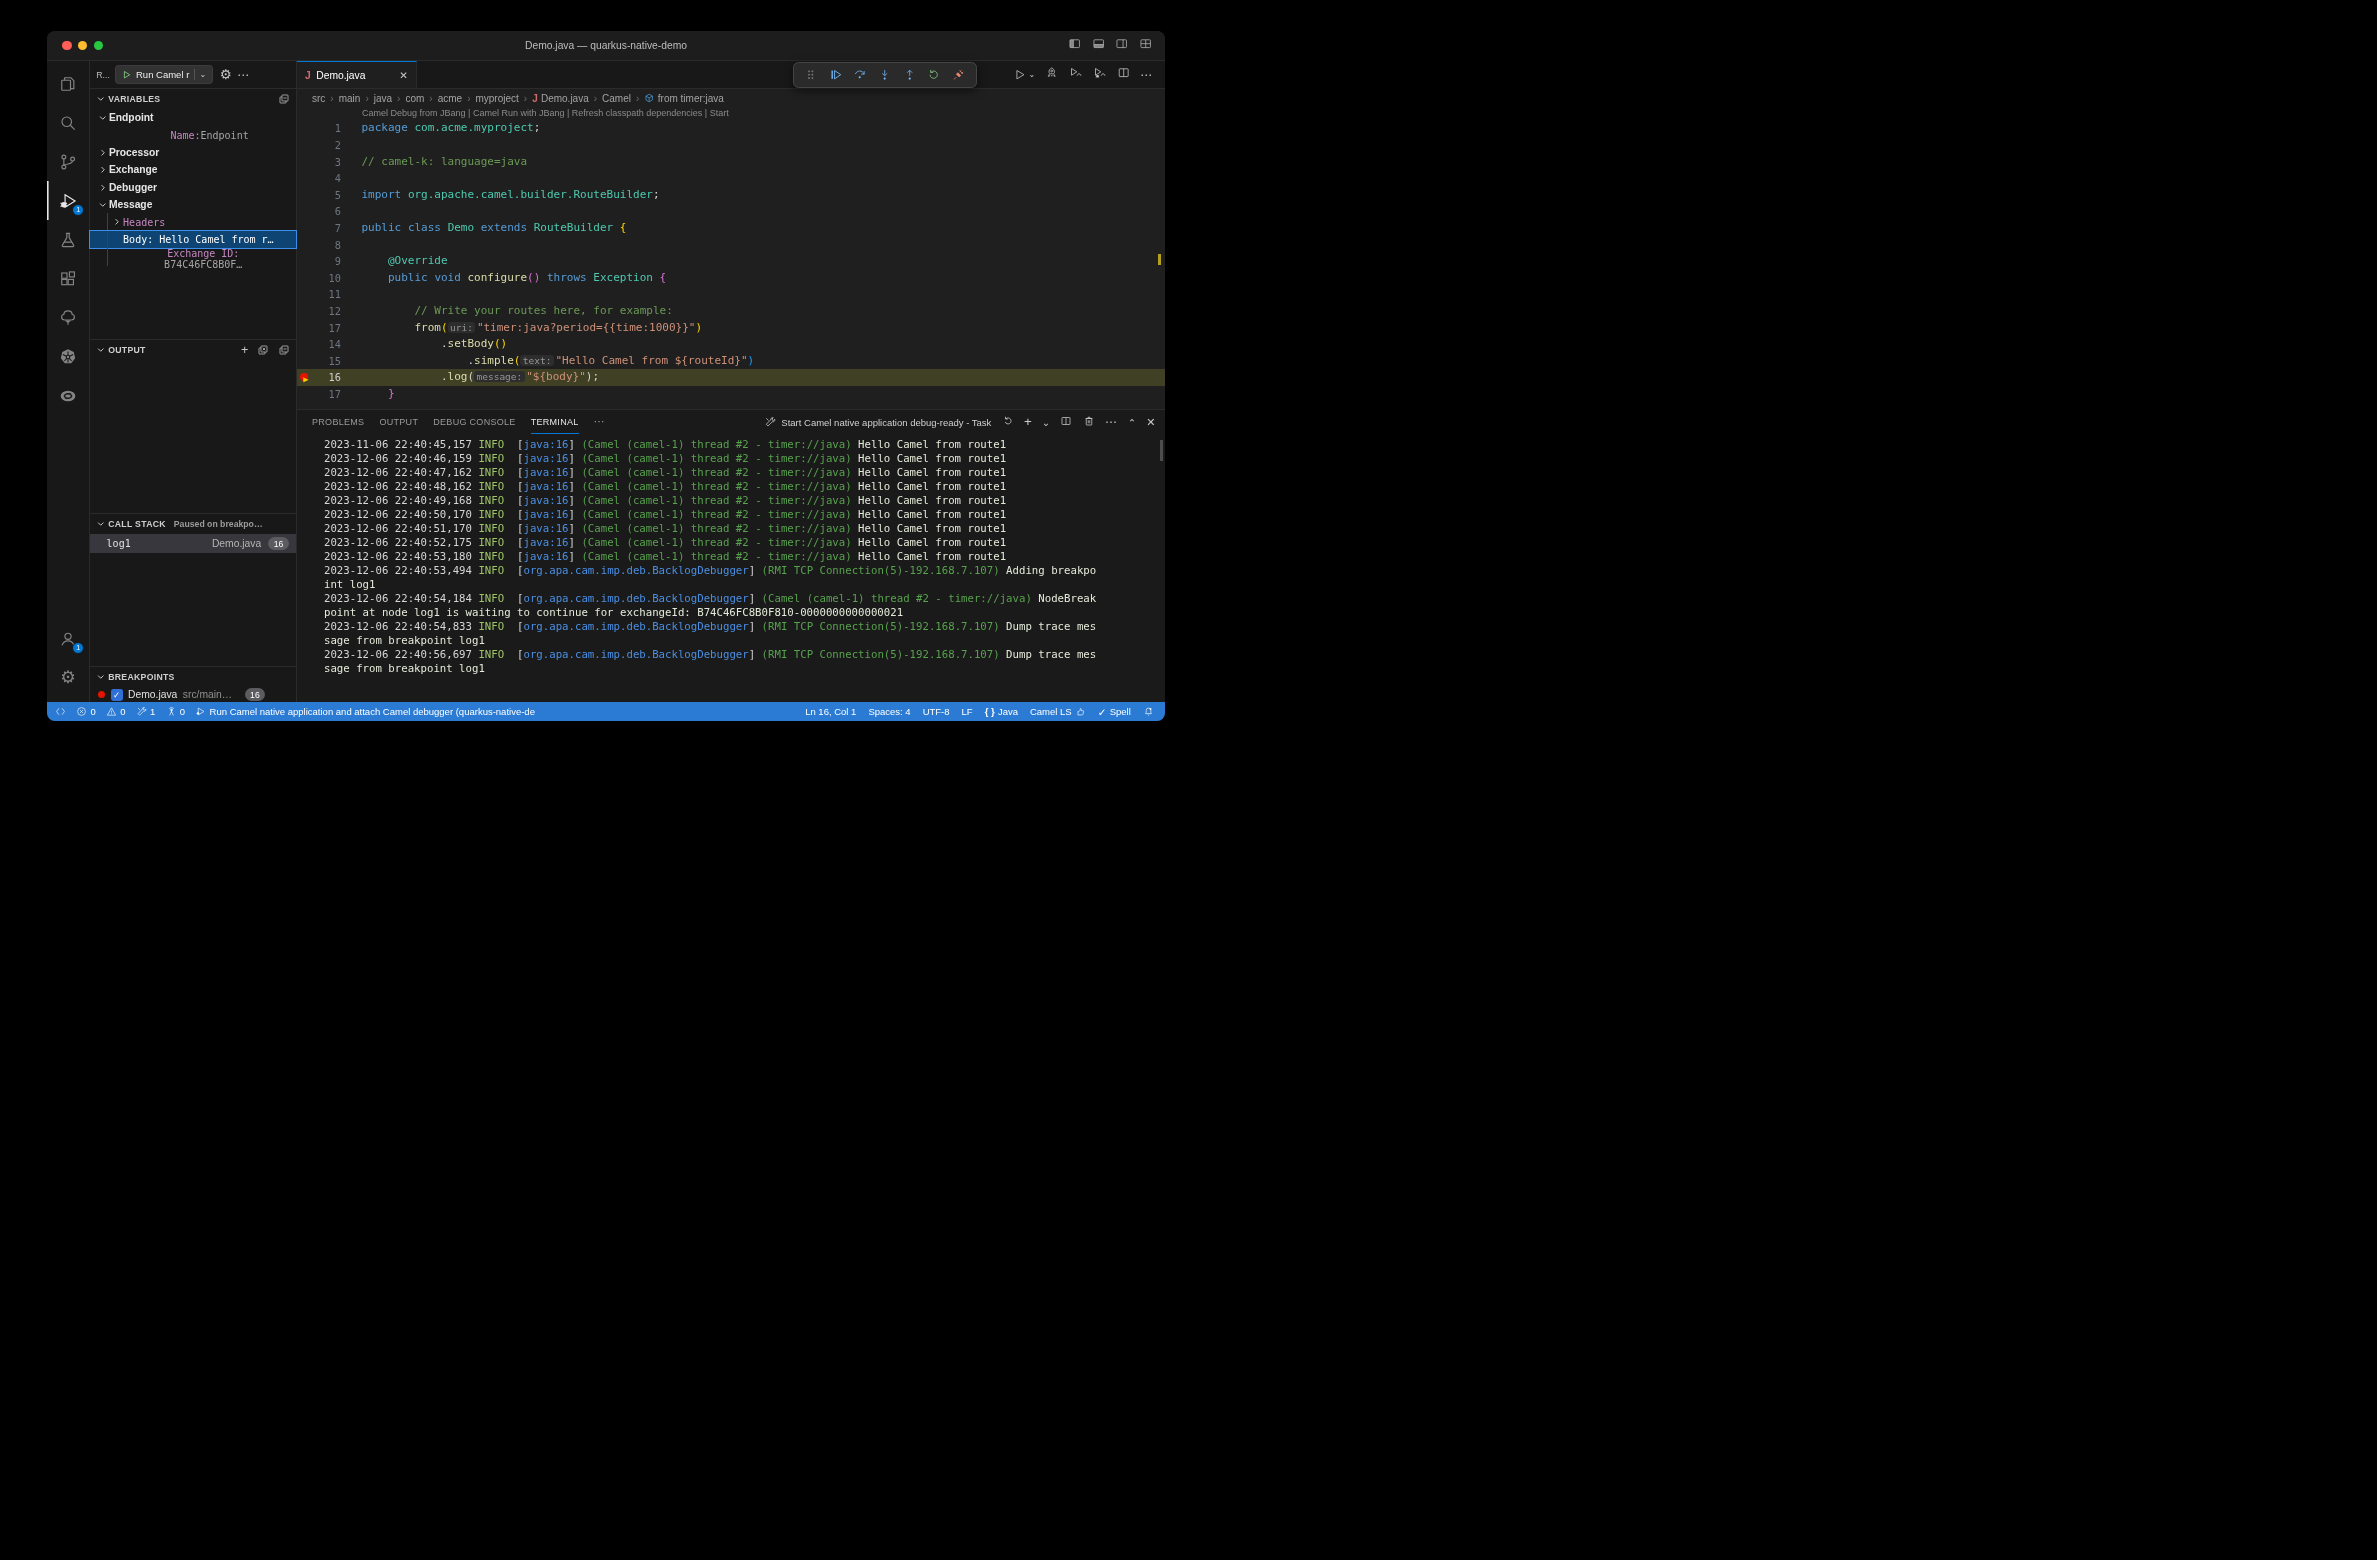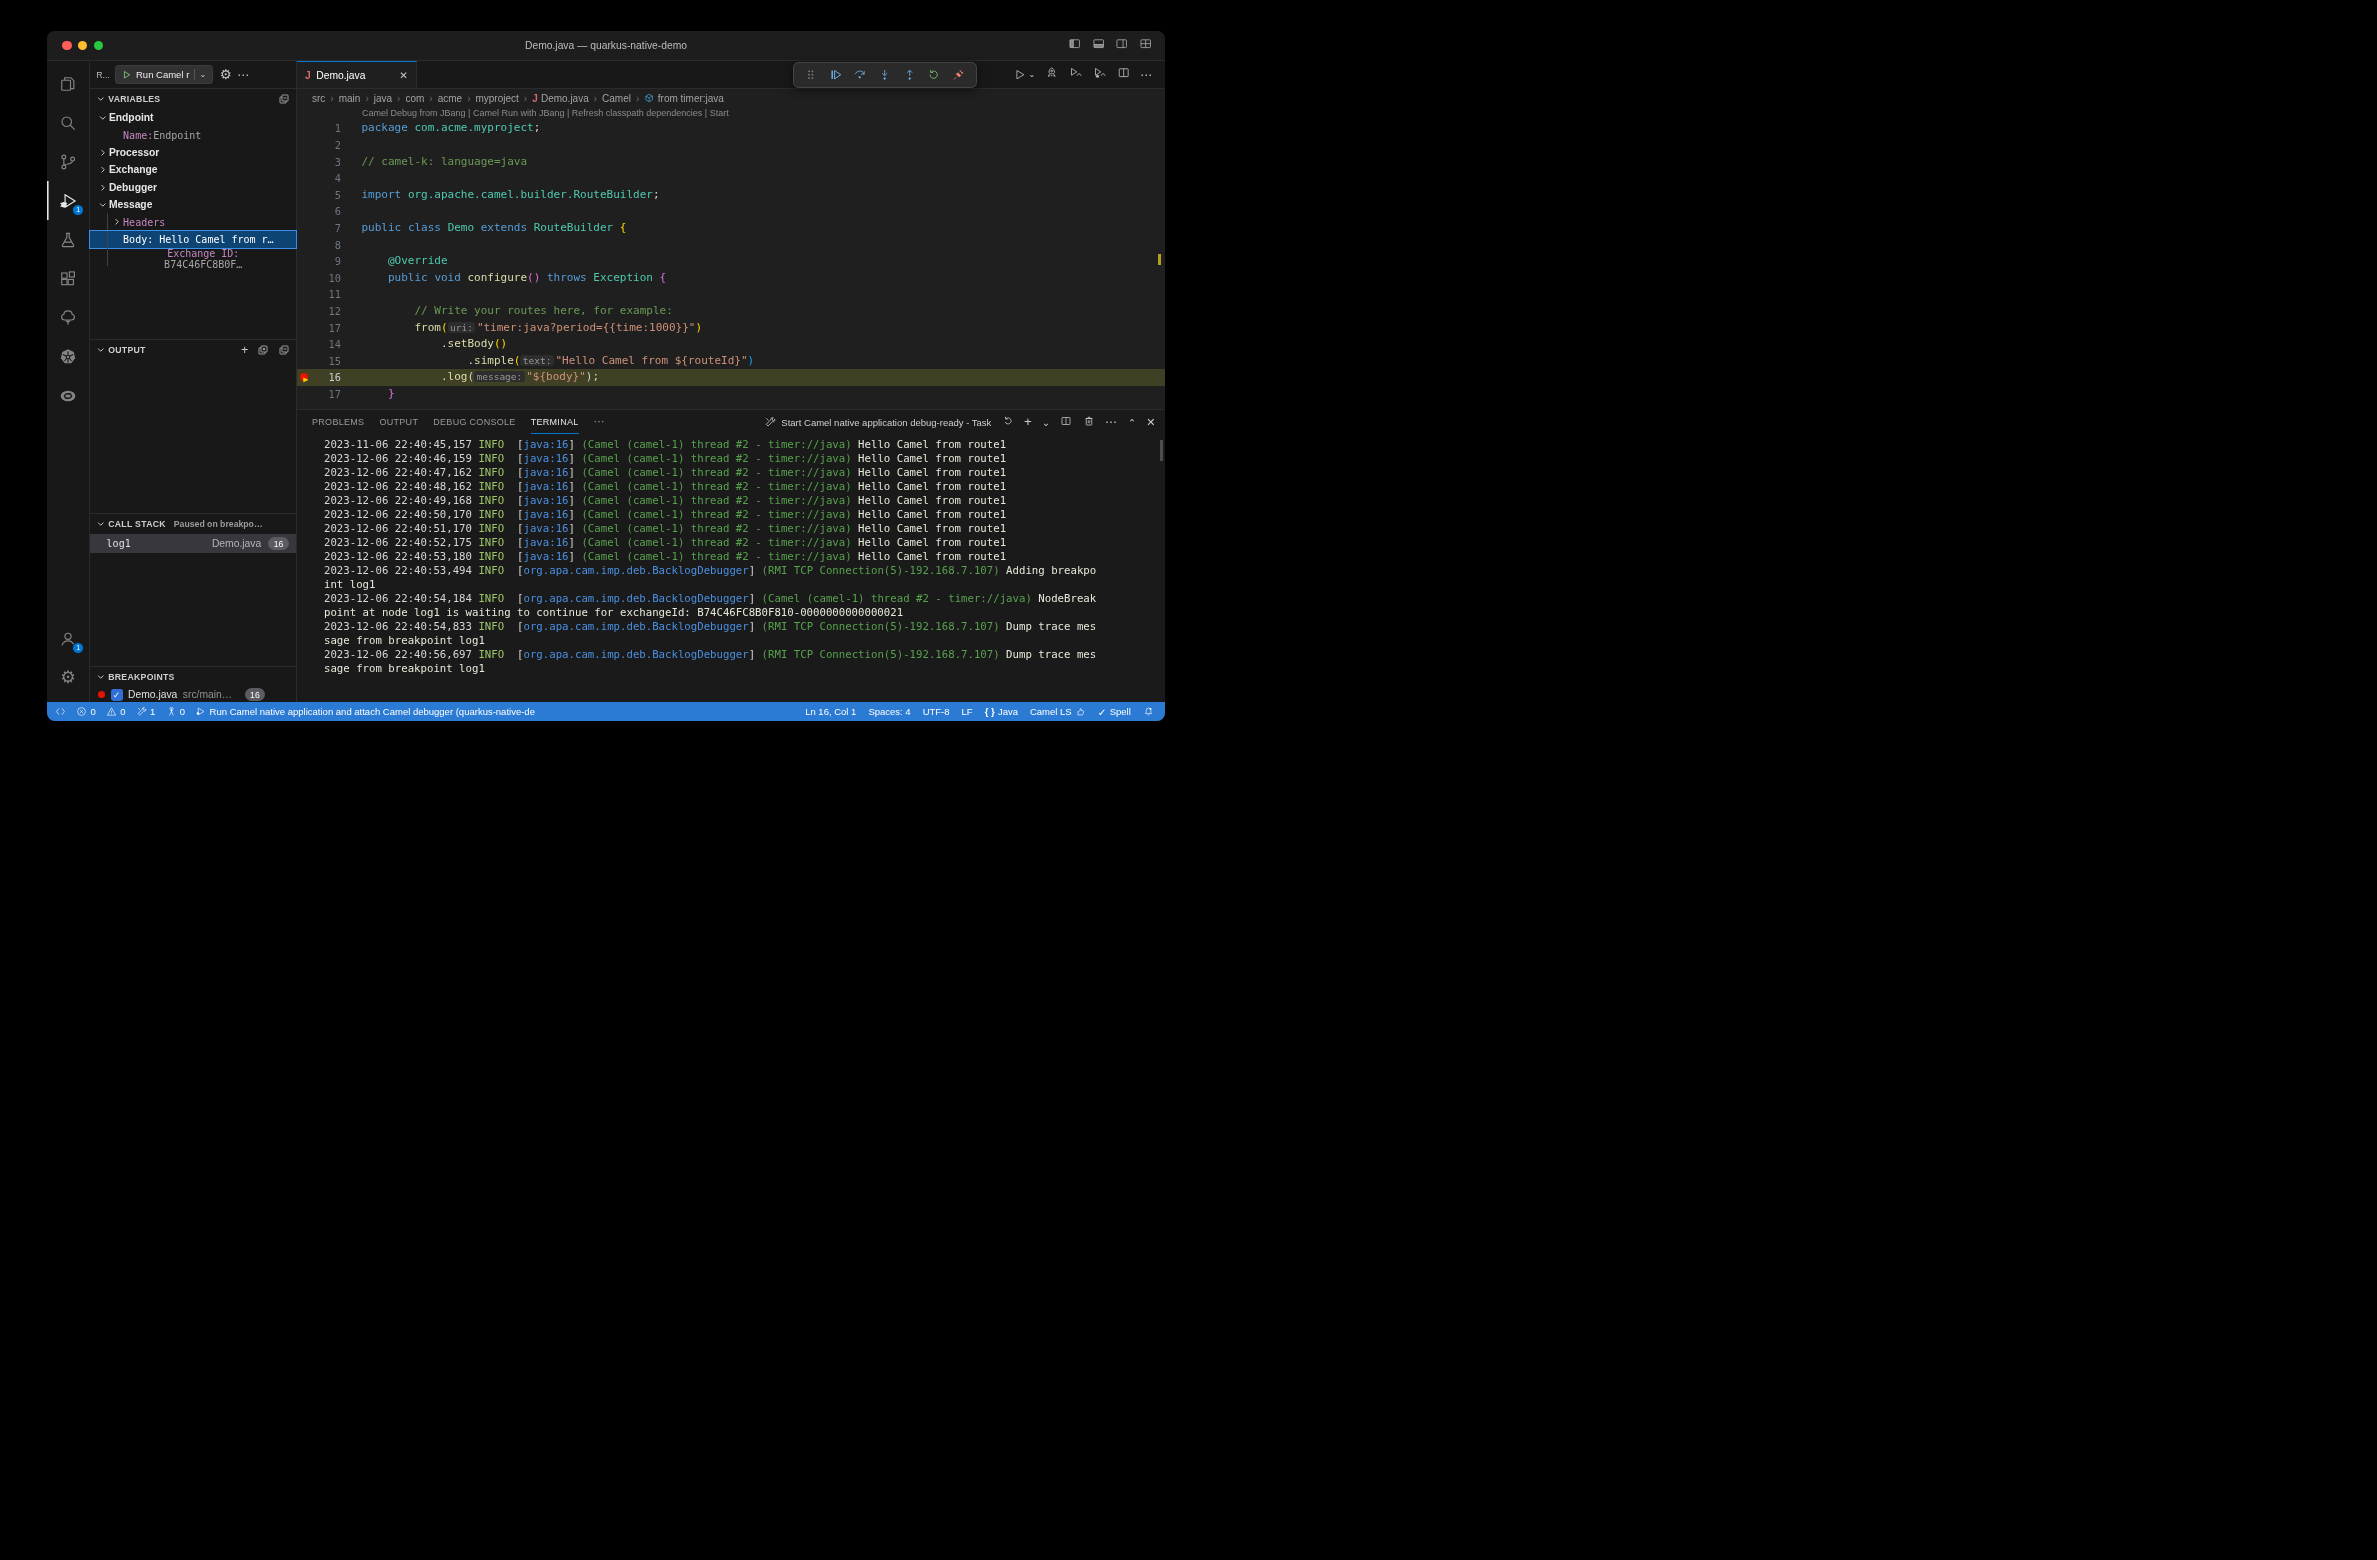--- a/index.html
+++ b/index.html
@@ -274,21 +274,21 @@
           </div>
           <div id="var-rows">
               <div class="trow" style="padding-left: 6.3px;">
                 <span class="twisty">
                   <svg viewBox="0 0 16 16" fill="none" stroke="currentColor" stroke-width="1.6">
                     <path d="M3.5 6l4.5 4.5L12.5 6"></path>
                   </svg>
                 </span>
                 <span class="grp">Endpoint</span>
               </div>
-              <div class="trow" style="padding-left: 20.5px;">
+              <div class="trow" style="padding-left: 20.5px; justify-content: center;">
                 <span class="twisty"></span>
                 <span class="key mono">Name: </span>
                 <span class="val mono">Endpoint</span>
               </div>
               <div class="trow" style="padding-left: 6.3px;">
                 <span class="twisty">
                   <svg viewBox="0 0 16 16" fill="none" stroke="currentColor" stroke-width="1.6">
                     <path d="M6 3.5L10.5 8 6 12.5"></path>
                   </svg>
                 </span>

